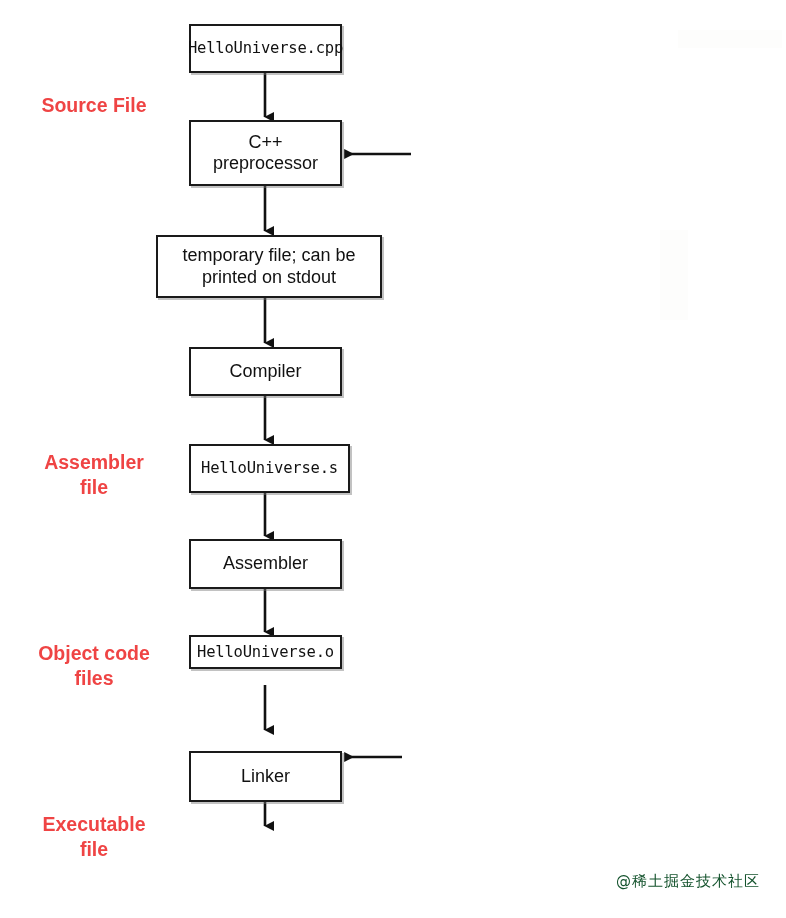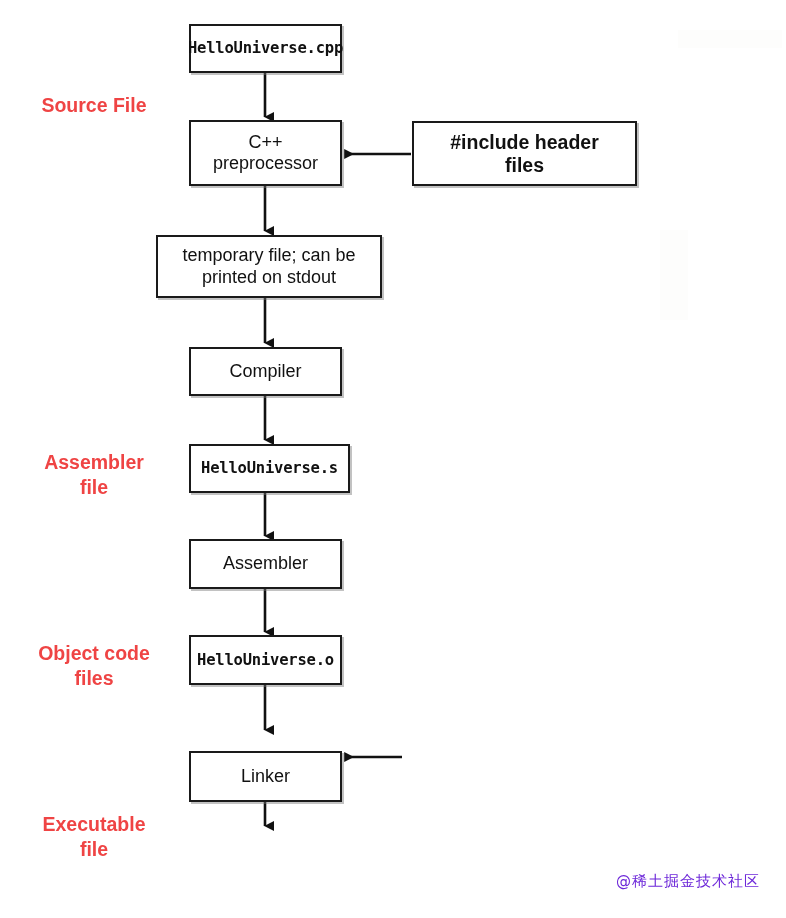--- a/index.html
+++ b/index.html
@@ -29,21 +29,21 @@
     display: flex;
     align-items: center;
     justify-content: center;
     text-align: center;
     color: #111111;
     line-height: 1.18;
     padding: 2px 6px;
   }
   .node.mono {
     font-family: "DejaVu Sans Mono", "Liberation Mono", monospace;
-    font-weight: 700;
+    font-weight: 400;
     font-size: 15.5px;
     letter-spacing: -0.2px;
   }
   .node.sans {
     font-family: "Liberation Sans", sans-serif;
     font-weight: 400;
     font-size: 18px;
   }
   .node.sans-bold {
     font-family: "Liberation Sans", sans-serif;
@@ -70,21 +70,21 @@
   }
   .conn line, .conn polygon, .conn path {
     shape-rendering: geometricPrecision;
   }
 
   
   .watermark {
     position: absolute;
     font-family: "DejaVu Sans", sans-serif;
     font-size: 15px;
-    color: #6d28d9;
+    color: #14532d;
     letter-spacing: 1px;
     white-space: nowrap;
   }
   .ghost {
     position: absolute;
     background: #fdfdfc;
     pointer-events: none;
   }
 </style>
 </head>
@@ -135,33 +135,31 @@
 files</div>
 
   <div class="stage-label" style="left:22px;top:812px;width:144px;">Executable
 file</div>
 
   <div class="node mono" style="left:189px;top:24px;width:153px;height:49px;">HelloUniverse.cpp</div>
 
   <div class="node sans" style="left:189px;top:120px;width:153px;height:66px;white-space:pre-line;">C++
 preprocessor</div>
 
-  <div class="node sans-bold" style="left:412px;top:121px;width:225px;height:65px;white-space:pre-line;">#include header
-files</div>
 
   <div class="node sans" style="left:156px;top:235px;width:226px;height:63px;white-space:pre-line;">temporary file; can be
 printed on stdout</div>
 
   <div class="node sans" style="left:189px;top:347px;width:153px;height:49px;">Compiler</div>
 
   <div class="node mono" style="left:189px;top:444px;width:161px;height:49px;">HelloUniverse.s</div>
 
   <div class="node sans" style="left:189px;top:539px;width:153px;height:50px;">Assembler</div>
 
-  <div class="node mono" style="left:189px;top:635px;width:153px;height:50px;">HelloUniverse.o</div>
+  <div class="node mono" style="left:189px;top:635px;width:153px;height:34px;">HelloUniverse.o</div>
 
   <div class="node sans" style="left:189px;top:751px;width:153px;height:51px;">Linker</div>
 
 
 
   <div class="watermark" style="left:616px;top:872px;">@稀土掘金技术社区</div>
 
 </div>
 
 </body></html>

